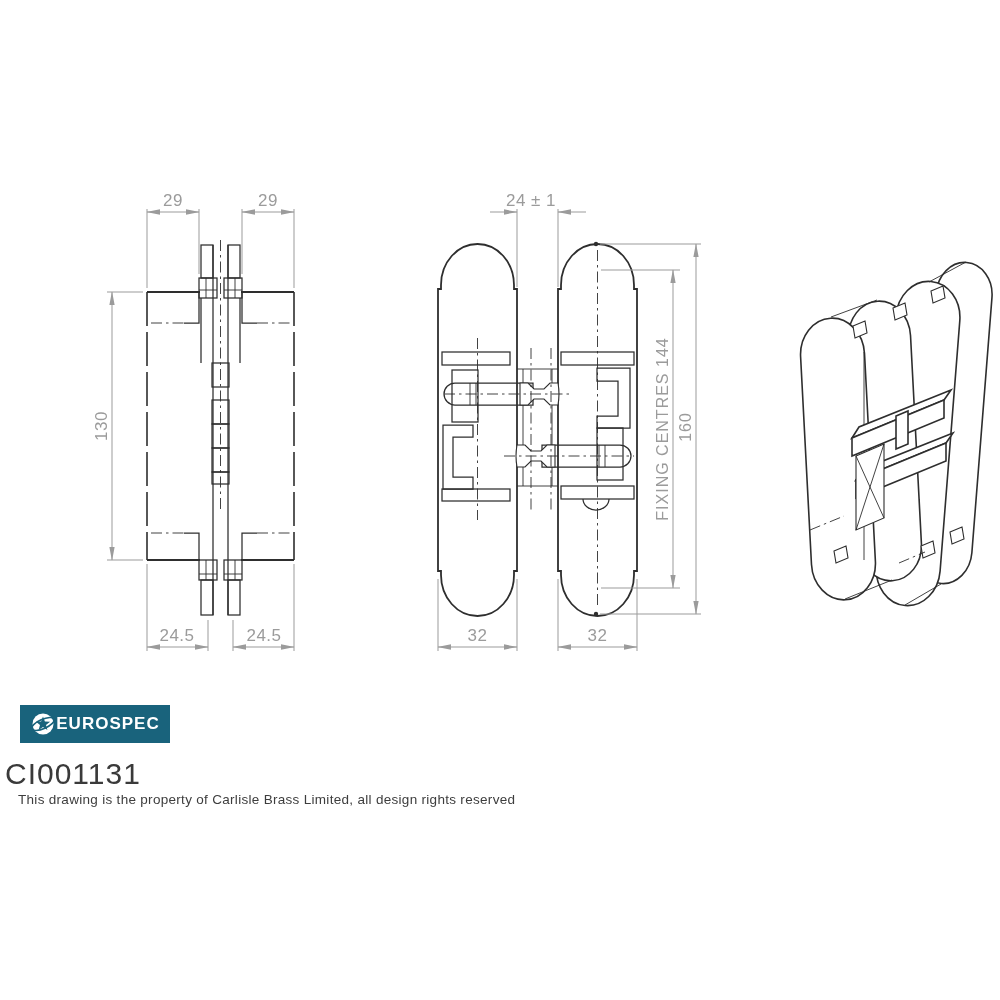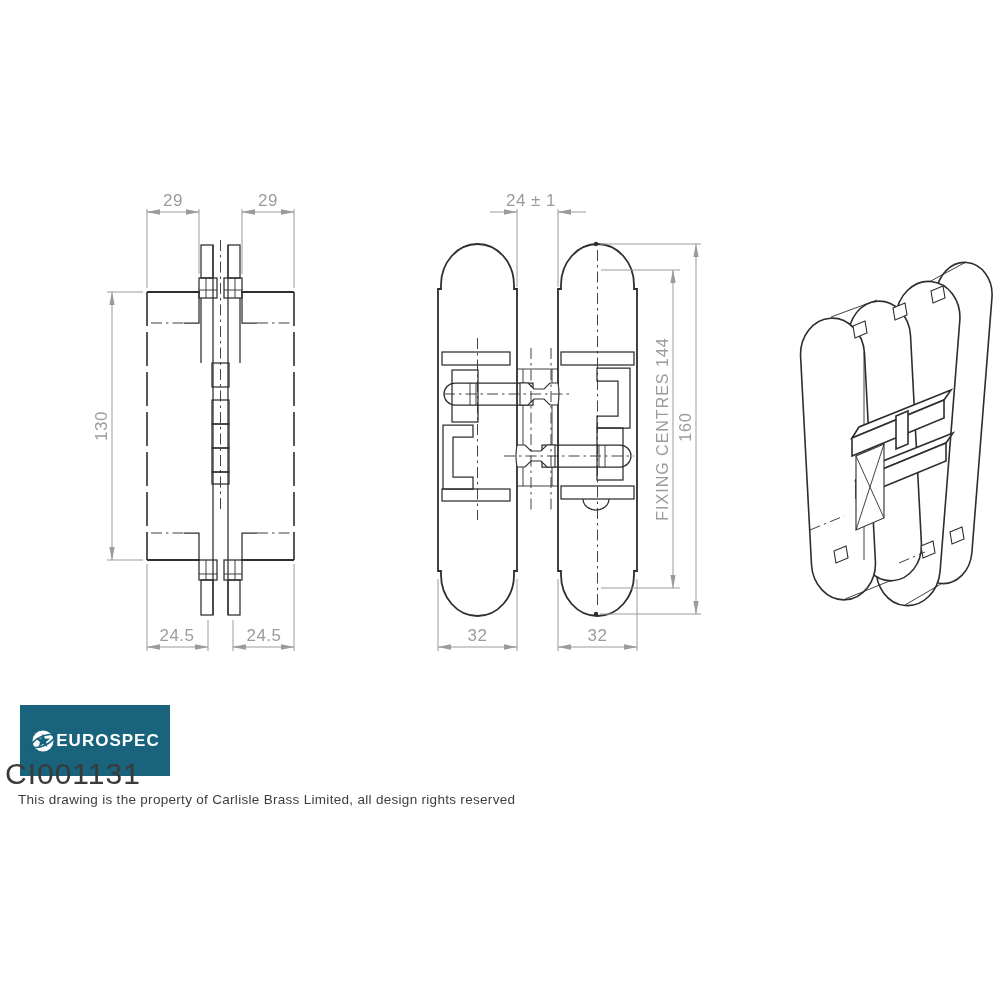--- a/index.html
+++ b/index.html
@@ -14,21 +14,21 @@
   .w  {fill:#ffffff;stroke:#2e2e2e;stroke-width:1.6;}
   .wm {fill:#ffffff;stroke:#2e2e2e;stroke-width:1.1;}
   .dashside{fill:none;stroke:#2e2e2e;stroke-width:1.6;stroke-dasharray:34 6;}
   .dd {fill:none;stroke:#2e2e2e;stroke-width:0.9;stroke-dasharray:11 4 2.5 4;}
   .dim line,.dim path.ln{stroke:#9b9b9b;stroke-width:1;fill:none;}
   .dim text{fill:#9b9b9b;font-size:17px;letter-spacing:0.5px;}
   .dim text.small{font-size:16px;letter-spacing:1px;}
   .dot{fill:#2e2e2e;stroke:none;}
 
   
-  .logo{position:absolute;left:20px;top:705px;width:150px;height:71px;
+  .logo{position:absolute;left:20px;top:705px;width:150px;height:38px;
         display:flex;align-items:center;justify-content:center;gap:0;}
   .logo .brand{color:#ffffff;font-weight:bold;font-size:17px;letter-spacing:1px;}
   .code{position:absolute;left:5px;top:757px;font-size:30px;color:#3a3a3a;
         letter-spacing:1px;}
   .disclaimer{position:absolute;left:18px;top:792px;font-size:13.5px;color:#3d3d3d;
         letter-spacing:0.3px;text-align:right;}
 </style>
 </head>
 <body>
 

